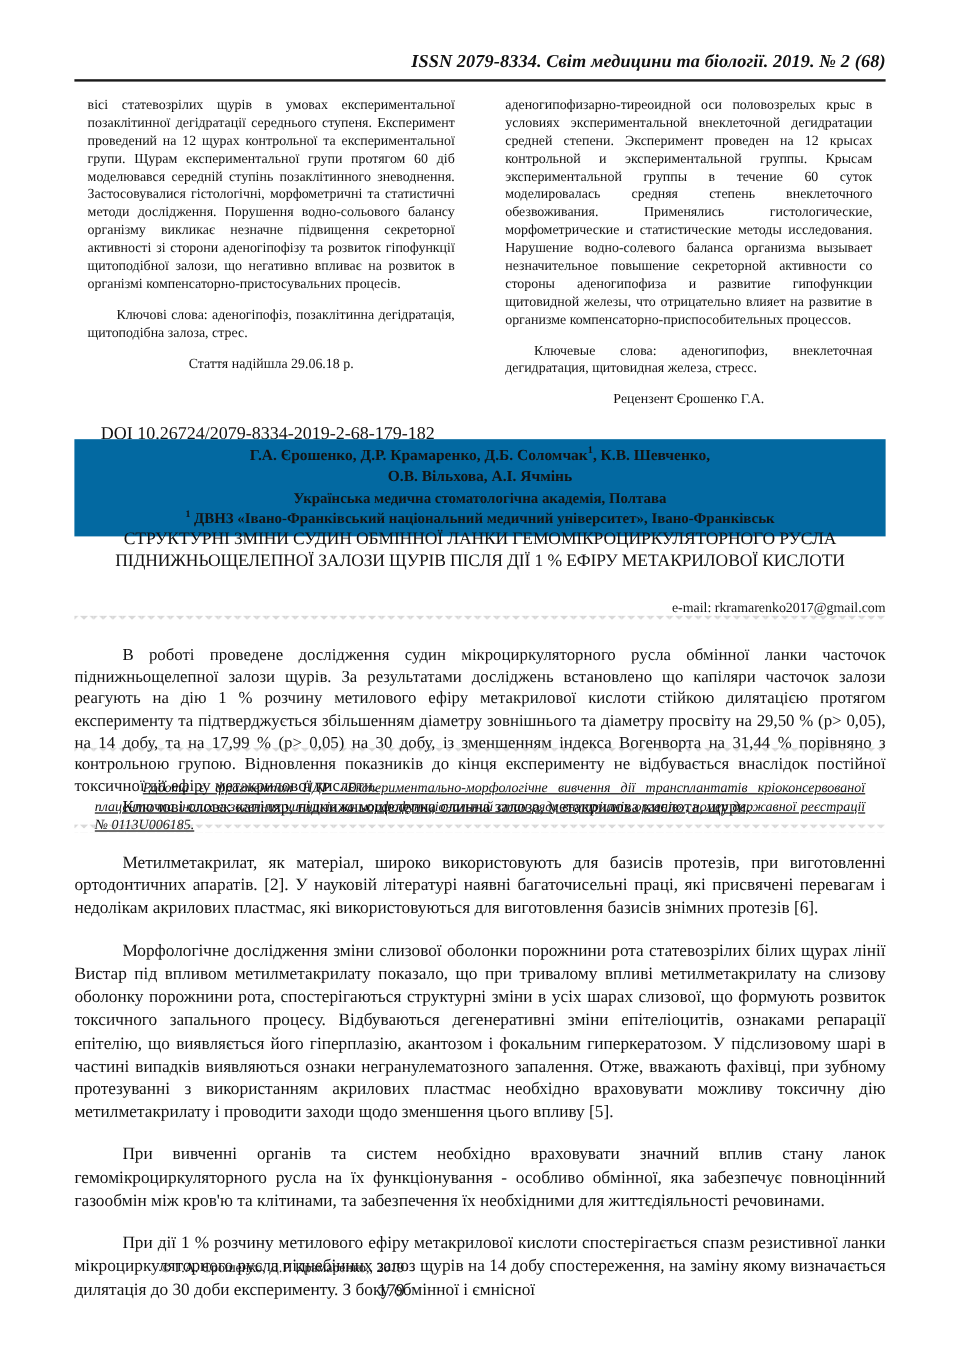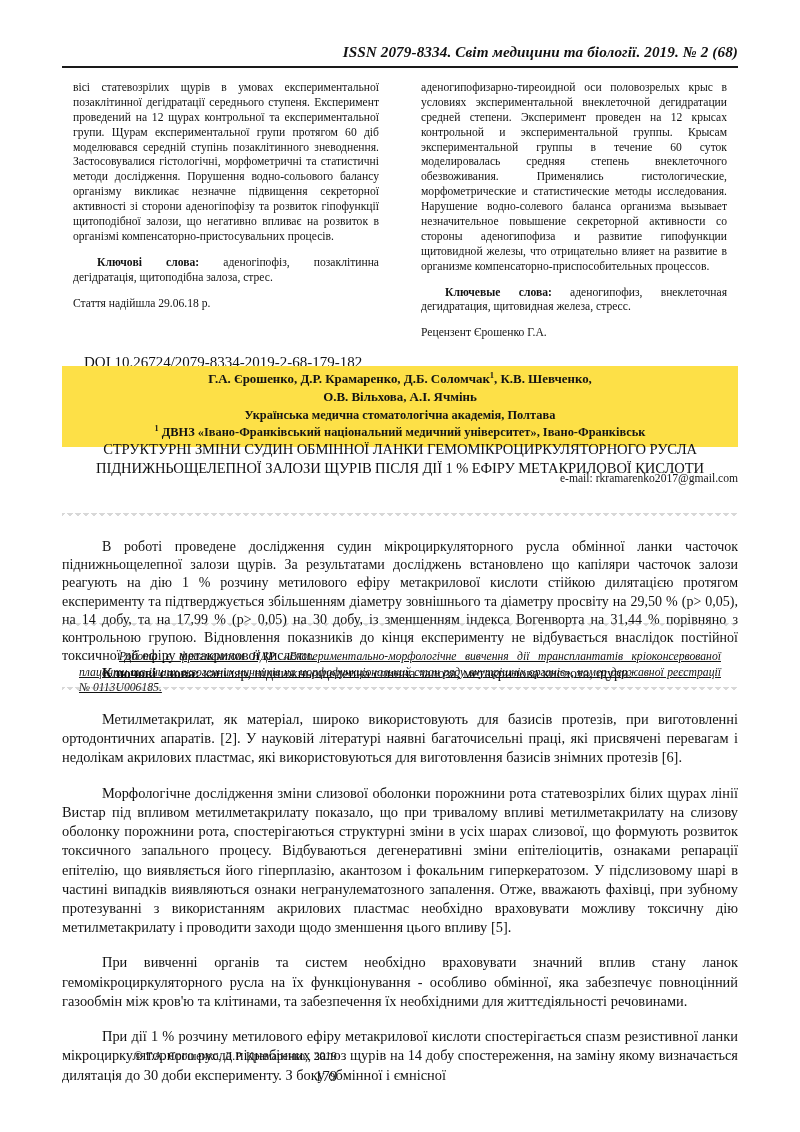--- a/index.html
+++ b/index.html
@@ -59,28 +59,28 @@
     width: 328px;
     font-size: 11.6px;
     line-height: 1.285;
     text-align: justify;
     text-justify: inter-word;
   }
   .abs-col p {
     margin: 11px;
   }
   .kw-lead {
-    font-weight: bold;
+    font-weight: normal;
   }
   .kw-par {
     text-indent: 24px;
   }
   .sign-line {
     margin-top: 2px;
-    text-align: left;
+    text-align: center;
     text-indent: 0;
   }
 
   
   .ids {
     position: absolute;
     top: 320px;
     left: 84px;
     font-weight: normal;
     font-size: 15px;
@@ -88,21 +88,21 @@
     margin-top: 33px;
   }
   .ids div { white-space: nowrap; }
 
   
   .authors-block {
     position: absolute;
     top: 366px;
     left: 62px;
     width: 676px;
-    background: #fde047;
+    background: #0369a1;
     padding: 4px 6px 5px 6px;
     box-sizing: border-box;
     text-align: center;
     font-weight: bold;
     font-size: 12.9px;
     line-height: 1.42;
   }
   .authors-block .affil {
     font-size: 12.4px;
   }
@@ -119,21 +119,21 @@
     left: 62px;
     width: 676px;
     text-align: center;
     font-weight: normal;
     font-size: 14.6px;
     line-height: 1.33;
     letter-spacing: -0.1px;
   }
   .email {
     position: absolute;
-    top: 472px;
+    top: 500px;
     left: 62px;
     width: 676px;
     text-align: right;
     font-size: 11.6px;
   }
 
   
   .zigzag {
     position: absolute;
     left: 62px;

